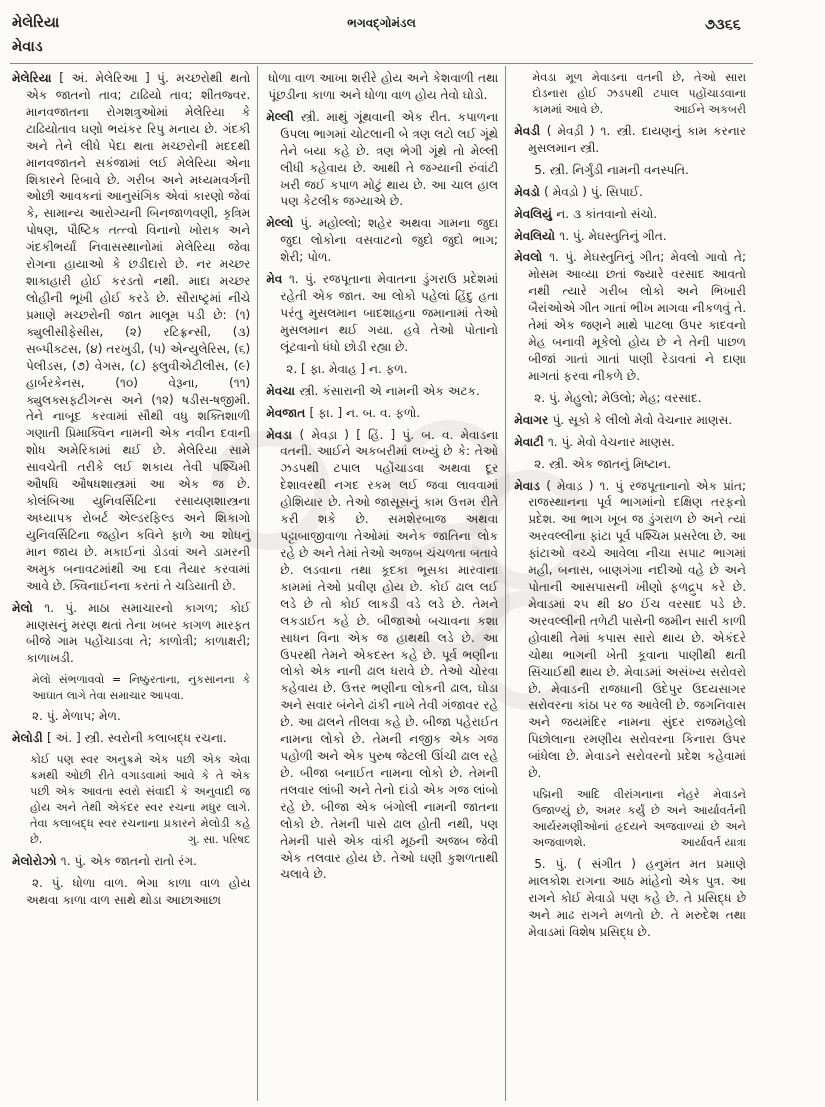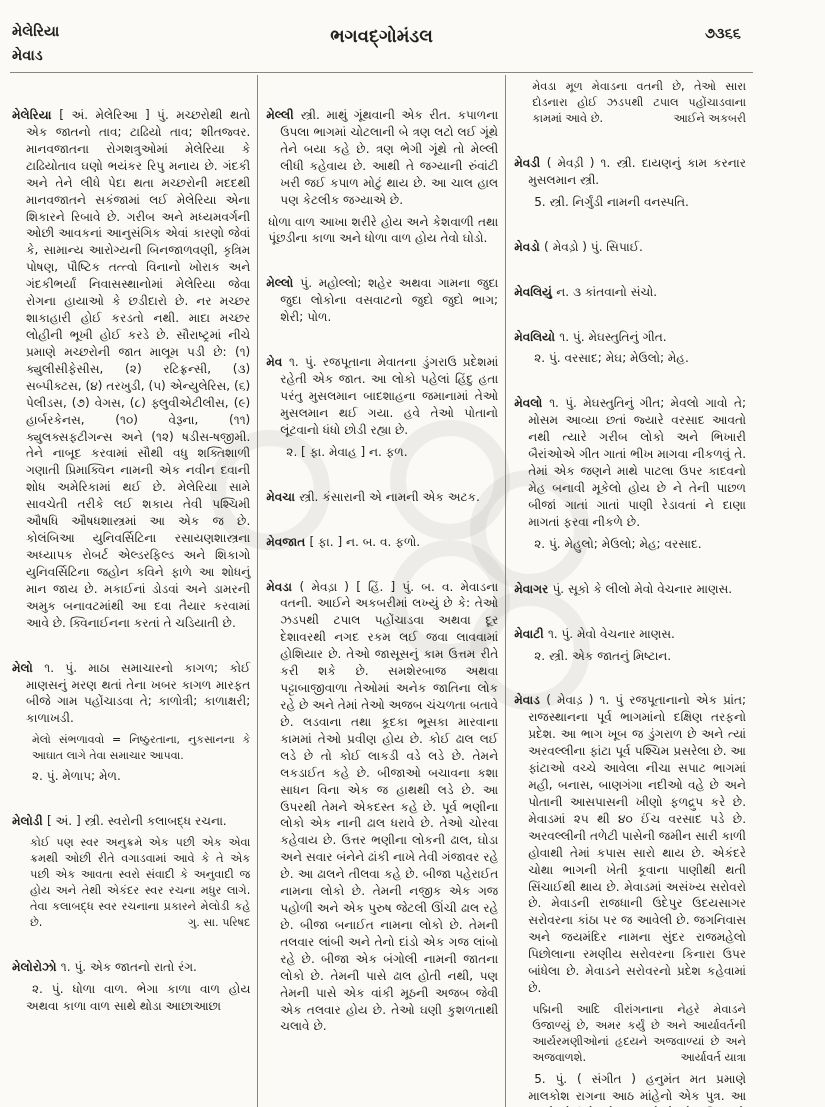--- a/index.html
+++ b/index.html
@@ -6,35 +6,35 @@
   html, body {
     width: 825px; height: 1107px;
     background: #fbfaf7;
     font-family: "DejaVu Sans", "Liberation Sans", sans-serif;
     color: #232120;
     overflow: hidden;
   }
   .page {
     position: relative;
     width: 763px; height: 1107px;
-    padding: 21px 10px 10px 10px;
+    padding: 12px 10px 10px 10px;
   }
   
   .header { position: relative; height: 52px; }
   .guide-top {
     position: absolute; left: 2px; top: 2px;
     font-weight: bold; font-size: 14.5px;
   }
   .guide-bottom {
     position: absolute; left: 2px; top: 26px;
     font-weight: bold; font-size: 14.5px;
   }
   .title {
     position: absolute; left: 0; right: 0; top: 4px;
-    text-align: center; font-weight: bold; font-size: 18px;
+    text-align: center; font-weight: bold; font-size: 12px;
   }
   .pageno {
     position: absolute; right: 12px; top: 4px;
     font-weight: bold; font-size: 14.5px;
   }
   .header-rule {
     position: absolute; left: 0; right: 0; bottom: 0;
     border-bottom: 1px solid #8a867e;
   }
   
@@ -48,21 +48,21 @@
     padding: 4px 7px 0 2px;
     overflow: hidden;
     font-size: 12.1px;
     line-height: 1.4;
     text-align: justify;
     position: relative;
     z-index: 2;
   }
   .col + .col { border-left: 1px solid #8a867e; padding-left: 8px; }
   .blk { margin: 0 0 5px 0; }
-  .entry { padding-left: 14px; text-indent: -14px; margin-top: 28px; }
+  .entry { padding-left: 14px; text-indent: -14px; }
   .hw { font-weight: bold; }
   .sense { padding-left: 14px; text-indent: 6px; }
   .idiom { padding-left: 20px; font-size: 11px; }
   .quote { padding-left: 18px; font-size: 11.4px; }
   .cont { padding-left: 2px; }
   .attr { float: right; font-size: 11.2px; padding-left: 8px; }
   
   .wm { position: absolute; border-radius: 50%; border: 16px solid rgba(150,148,140,0.13); z-index: 1; }
   .wm1 { width: 120px; height: 120px; left: 390px; top: 420px; }
   .wm2 { width: 120px; height: 120px; left: 470px; top: 470px; }
@@ -94,37 +94,36 @@
         <p class="blk entry"><b class="hw">મેલેરિયા </b>[ અં. મેલેરિઆ ] પું. મચ્છરોથી થતો એક જાતનો તાવ; ટાઢિયો તાવ; શીતજ્વર. માનવજાતના રોગશત્રુઓમાં મેલેરિયા કે ટાઢિયોતાવ ઘણો ભયંકર રિપુ મનાય છે. ગંદકી અને તેને લીધે પેદા થતા મચ્છરોની મદદથી માનવજાતને સકંજામાં લઈ મેલેરિયા એના શિકારને રિબાવે છે. ગરીબ અને મધ્યમવર્ગની ઓછી આવકનાં આનુસંગિક એવાં કારણો જેવાં કે, સામાન્ય આરોગ્યની બિનજાળવણી, કૃત્રિમ પોષણ, પૌષ્ટિક તત્ત્વો વિનાનો ખોરાક અને ગંદકીભર્યાં નિવાસસ્થાનોમાં મેલેરિયા જેવા રોગના હાયાઓ કે છડીદારો છે. નર મચ્છર શાકાહારી હોઈ કરડતો નથી. માદા મચ્છર લોહીની ભૂખી હોઈ કરડે છે. સૌરાષ્ટ્રમાં નીચે પ્રમાણે મચ્છરોની જાત માલૂમ પડી છે: (૧) ક્યુલીસીફેસીસ, (૨) રટિફ્રન્સી, (૩) સબ્પીક્ટસ, (૪) તરખુડી, (૫) એન્યુલેરિસ, (૬) પેલીડસ, (૭) વેગસ, (૮) ફ્લુવીએટીલીસ, (૯) હાર્બરકેનસ, (૧૦) વેરૂના, (૧૧) ક્યુલક્સફટીગન્સ અને (૧૨) ષડીસ-ષજીમી. તેને નાબૂદ કરવામાં સૌથી વધુ શક્તિશાળી ગણાતી પ્રિમાક્વિન નામની એક નવીન દવાની શોધ અમેરિકામાં થઈ છે. મેલેરિયા સામે સાવચેતી તરીકે લઈ શકાય તેવી પશ્ચિમી ઔષધિ ઔષધશાસ્ત્રમાં આ એક જ છે. કોલંબિઆ યુનિવર્સિટિના રસાયણશાસ્ત્રના અધ્યાપક રોબર્ટ એલ્ડરફિલ્ડ અને શિકાગો યુનિવર્સિટિના જહોન કવિને ફાળે આ શોધનું માન જાય છે. મકાઈનાં ડોડવાં અને ડામરની અમુક બનાવટમાંથી આ દવા તૈયાર કરવામાં આવે છે. ક્વિનાઈનના કરતાં તે ચડિયાતી છે.</p>
         <p class="blk entry"><b class="hw">મેલો </b>૧. પું. માઠા સમાચારનો કાગળ; કોઈ માણસનું મરણ થતાં તેના ખબર કાગળ મારફત બીજે ગામ પહોંચાડવા તે; કાળોત્રી; કાળાક્ષરી; કાળાખડી.</p>
         <p class="blk idiom">મેલો સંભળાવવો = નિષ્ઠુરતાના, નુકસાનના કે આઘાત લાગે તેવા સમાચાર આપવા.</p>
         <p class="blk sense">૨. પું. મેળાપ; મેળ.</p>
         <p class="blk entry"><b class="hw">મેલોડી </b>[ અં. ] સ્ત્રી. સ્વરોની કલાબદ્ધ રચના.</p>
         <p class="blk quote">કોઈ પણ સ્વર અનુક્રમે એક પછી એક એવા ક્રમથી ઓછી રીતે વગાડવામાં આવે કે તે એક પછી એક આવતા સ્વરો સંવાદી કે અનુવાદી જ હોય અને તેથી એકંદર સ્વર રચના મધુર લાગે. તેવા કલાબદ્ધ સ્વર રચનાના પ્રકારને મેલોડી કહે છે.<span class="attr">ગુ. સા. પરિષદ</span></p>
         <p class="blk entry"><b class="hw">મેલોરોઝો </b>૧. પું. એક જાતનો રાતો રંગ.</p>
         <p class="blk sense">૨. પું. ધોળા વાળ. ભેગા કાળા વાળ હોય અથવા કાળા વાળ સાથે થોડા આછાઆછા</p>
       </div>
     <div class="col">
+        <p class="blk cont">ધોળા વાળ આખા શરીરે હોય અને કેશવાળી તથા પૂંછડીના કાળા અને ધોળા વાળ હોય તેવો ઘોડો.</p>
         <p class="blk entry"><b class="hw">મેલ્લી </b>સ્ત્રી. માથું ગૂંથવાની એક રીત. કપાળના ઉપલા ભાગમાં ચોટલાની બે ત્રણ લટો લઈ ગૂંથે તેને બયા કહે છે. ત્રણ ભેગી ગૂંથે તો મેલ્લી લીધી કહેવાય છે. આથી તે જગ્યાની રુંવાંટી ખરી જઈ કપાળ મોટું થાય છે. આ ચાલ હાલ પણ કેટલીક જગ્યાએ છે.</p>
-        <p class="blk cont">ધોળા વાળ આખા શરીરે હોય અને કેશવાળી તથા પૂંછડીના કાળા અને ધોળા વાળ હોય તેવો ઘોડો.</p>
         <p class="blk entry"><b class="hw">મેલ્લો </b>પું. મહોલ્લો; શહેર અથવા ગામના જુદા જુદા લોકોના વસવાટનો જુદો જુદો ભાગ; શેરી; પોળ.</p>
         <p class="blk entry"><b class="hw">મેવ </b>૧. પું. રજપૂતાના મેવાતના ડુંગરાઉ પ્રદેશમાં રહેતી એક જાત. આ લોકો પહેલાં હિંદુ હતા પરંતુ મુસલમાન બાદશાહના જમાનામાં તેઓ મુસલમાન થઈ ગયા. હવે તેઓ પોતાનો લૂંટવાનો ધંધો છોડી રહ્યા છે.</p>
         <p class="blk sense">૨. [ ફા. મેવાહ ] ન. ફળ.</p>
         <p class="blk entry"><b class="hw">મેવચા </b>સ્ત્રી. કંસારાની એ નામની એક અટક.</p>
         <p class="blk entry"><b class="hw">મેવજાત </b>[ ફા. ] ન. બ. વ. ફળો.</p>
         <p class="blk entry"><b class="hw">મેવડા </b>( મેવડ઼ા ) [ હિં. ] પું. બ. વ. મેવાડના વતની. આઈને અકબરીમાં લખ્યું છે કે: તેઓ ઝડપથી ટપાલ પહોંચાડવા અથવા દૂર દેશાવરથી નગદ રકમ લઈ જવા લાવવામાં હોશિયાર છે. તેઓ જાસૂસનું કામ ઉત્તમ રીતે કરી શકે છે. સમશેરબાજ અથવા પટ્ટાબાજીવાળા તેઓમાં અનેક જાતિના લોક રહે છે અને તેમાં તેઓ અજબ ચંચળતા બતાવે છે. લડવાના તથા કૂદકા ભૂસકા મારવાના કામમાં તેઓ પ્રવીણ હોય છે. કોઈ ઢાલ લઈ લડે છે તો કોઈ લાકડી વડે લડે છે. તેમને લકડાઈત કહે છે. બીજાઓ બચાવના કશા સાધન વિના એક જ હાથથી લડે છે. આ ઉપરથી તેમને એકદસ્ત કહે છે. પૂર્વ ભણીના લોકો એક નાની ઢાલ ધરાવે છે. તેઓ ચોરવા કહેવાય છે. ઉત્તર ભણીના લોકની ઢાલ, ઘોડા અને સવાર બંનેને ઢાંકી નાખે તેવી ગંજાવર રહે છે. આ ઢાલને તીલવા કહે છે. બીજા પહેરાઈત નામના લોકો છે. તેમની નજીક એક ગજ પહોળી અને એક પુરુષ જેટલી ઊંચી ઢાલ રહે છે. બીજા બનાઈત નામના લોકો છે. તેમની તલવાર લાંબી અને તેનો દાંડો એક ગજ લાંબો રહે છે. બીજા એક બંગોલી નામની જાતના લોકો છે. તેમની પાસે ઢાલ હોતી નથી, પણ તેમની પાસે એક વાંકી મૂઠની અજબ જેવી એક તલવાર હોય છે. તેઓ ઘણી કુશળતાથી ચલાવે છે.</p>
       </div>
     <div class="col">
         <p class="blk quote">મેવડા મૂળ મેવાડના વતની છે, તેઓ સારા દોડનારા હોઈ ઝડપથી ટપાલ પહોંચાડવાના કામમાં આવે છે.<span class="attr">આઈને અકબરી</span></p>
         <p class="blk entry"><b class="hw">મેવડી </b>( મેવડ઼ી ) ૧. સ્ત્રી. દાયણનું કામ કરનાર મુસલમાન સ્ત્રી.</p>
         <p class="blk sense">5. સ્ત્રી. નિર્ગુંડી નામની વનસ્પતિ.</p>
         <p class="blk entry"><b class="hw">મેવડો </b>( મેવડ઼ો ) પું. સિપાઈ.</p>
         <p class="blk entry"><b class="hw">મેવલિયું </b>ન. ૩ કાંતવાનો સંચો.</p>
         <p class="blk entry"><b class="hw">મેવલિયો </b>૧. પું. મેઘસ્તુતિનું ગીત.</p>
-        <p class="blk sense">૨. પું. વરસાદ; મેઘ; મેઉલો; મેહ.</p>
         <p class="blk entry"><b class="hw">મેવલો </b>૧. પું. મેઘસ્તુતિનું ગીત; મેવલો ગાવો તે; મોસમ આવ્યા છતાં જ્યારે વરસાદ આવતો નથી ત્યારે ગરીબ લોકો અને ભિખારી બૈરાંઓએ ગીત ગાતાં ભીખ માગવા નીકળવું તે. તેમાં એક જણને માથે પાટલા ઉપર કાદવનો મેહ બનાવી મૂકેલો હોય છે ને તેની પાછળ બીજાં ગાતાં ગાતાં પાણી રેડાવતાં ને દાણા માગતાં ફરવા નીકળે છે.</p>
         <p class="blk sense">૨. પું. મેહુલો; મેઉલો; મેહ; વરસાદ.</p>
         <p class="blk entry"><b class="hw">મેવાગર </b>પું. સૂકો કે લીલો મેવો વેચનાર માણસ.</p>
         <p class="blk entry"><b class="hw">મેવાટી </b>૧. પું. મેવો વેચનાર માણસ.</p>
         <p class="blk sense">૨. સ્ત્રી. એક જાતનું મિષ્ટાન.</p>
         <p class="blk entry"><b class="hw">મેવાડ </b>( મેવાડ઼ ) ૧. પું રજપૂતાનાનો એક પ્રાંત; રાજસ્થાનના પૂર્વ ભાગમાંનો દક્ષિણ તરફનો પ્રદેશ. આ ભાગ ખૂબ જ ડુંગરાળ છે અને ત્યાં અરવલ્લીના ફાંટા પૂર્વ પશ્ચિમ પ્રસરેલા છે. આ ફાંટાઓ વચ્ચે આવેલા નીચા સપાટ ભાગમાં મહી, બનાસ, બાણગંગા નદીઓ વહે છે અને પોતાની આસપાસની ખીણો ફળદ્રુપ કરે છે. મેવાડમાં ૨૫ થી ૪૦ ઈંચ વરસાદ પડે છે. અરવલ્લીની તળેટી પાસેની જમીન સારી કાળી હોવાથી તેમાં કપાસ સારો થાય છે. એકંદરે ચોથા ભાગની ખેતી કૂવાના પાણીથી થતી સિંચાઈથી થાય છે. મેવાડમાં અસંખ્ય સરોવરો છે. મેવાડની રાજધાની ઉદેપુર ઉદયસાગર સરોવરના કાંઠા પર જ આવેલી છે. જગનિવાસ અને જયમંદિર નામના સુંદર રાજમહેલો પિછોલાના રમણીય સરોવરના કિનારા ઉપર બાંધેલા છે. મેવાડને સરોવરનો પ્રદેશ કહેવામાં છે.</p>
         <p class="blk quote">પદ્મિની આદિ વીરાંગનાના નેહરે મેવાડને ઉજાળ્યું છે, અમર કર્યું છે અને આર્યાવર્તની આર્યરમણીઓનાં હૃદયને અજવાળ્યાં છે અને અજવાળશે.<span class="attr">આર્યાવર્ત યાત્રા</span></p>
         <p class="blk sense">5. પું. ( સંગીત ) હનુમંત મત પ્રમાણે માલકોશ રાગના આઠ માંહેનો એક પુત્ર. આ રાગને કોઈ મેવાડો પણ કહે છે. તે પ્રસિદ્ધ છે અને માઢ રાગને મળતો છે. તે મરુદેશ તથા મેવાડમાં વિશેષ પ્રસિદ્ધ છે.</p>
       </div>
   </div>

